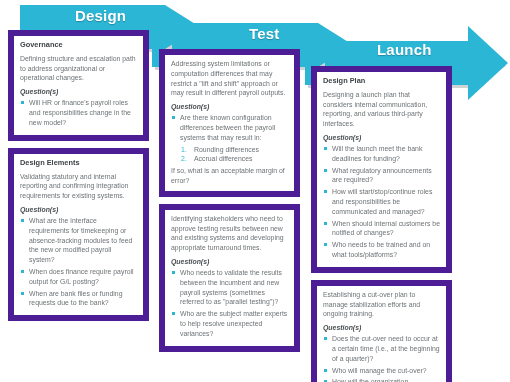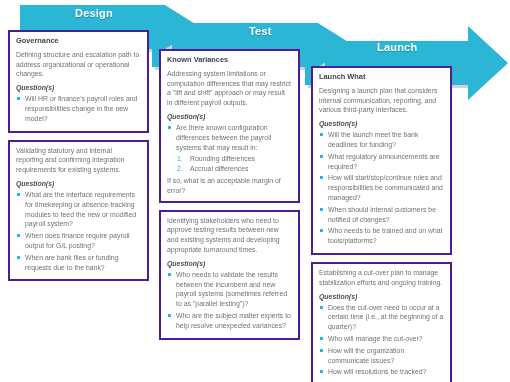--- a/index.html
+++ b/index.html
@@ -12,37 +12,37 @@
   }
   .stage{position:absolute;left:0;top:0;width:510px;height:382px;overflow:hidden;}
 
   
   .banner-layer{position:absolute;left:0;top:0;width:510px;height:100px;}
   .banner-svg{position:absolute;left:0;top:0;}
   .banner-label{
     position:absolute;
     color:#ffffff;
     font-weight:bold;
-    font-size:11px;
+    font-size:15px;
     letter-spacing:.2px;
     white-space:nowrap;
     text-shadow:0 1px 1px rgba(0,0,0,.25);
   }
   #lbl-design{left:75px;top:7px;}
   #lbl-test{left:226px;top:25px;margin-left:23px;}
   #lbl-launch{left:377px;top:41px;text-align:center;}
 
   
   .col{position:absolute;}
   #col-design{left:8px;top:30px;width:141px;}
   #col-test{left:159px;top:49px;width:141px;}
   #col-launch{left:311px;top:66px;width:141px;}
 
   .card{
-    border:2px solid #4c1d95;
+    border:6px solid #4c1d95;
     background:#ffffff;
     padding:4px 6px 5px 6px;
     margin-bottom:7px;
     box-sizing:border-box;
   }
   .card-title{
     font-size:7.4px;
     font-weight:bold;
     color:#3f4447;
     margin:1px 0 4px 0;
@@ -138,35 +138,35 @@
     <div class="card">
       <div class="card-title">Governance</div>
       <div class="card-desc">Defining structure and escalation path to address organizational or operational changes.</div>
       <div class="q-label">Question(s)</div>
       <ul class="q-list">
         <li>Will HR or finance's payroll roles and responsibilities change in the new model?</li>
       </ul>
     </div>
 
     <div class="card">
+      <div class="card-title">Design Elements</div>
       <div class="card-desc">Validating statutory and internal reporting and confirming integration requirements for existing systems.</div>
       <div class="q-label">Question(s)</div>
       <ul class="q-list">
         <li>What are the interface requirements for timekeeping or absence-tracking modules to feed the new or modified payroll system?</li>
         <li>When does finance require payroll output for G/L posting?</li>
         <li>When are bank files or funding requests due to the bank?</li>
       </ul>
     </div>
 
   </div>
 
   <div class="col" id="col-test">
 
     <div class="card">
-      <div class="card-title">Known Variances</div>
       <div class="card-desc">Addressing system limitations or computation differences that may restrict a "lift and shift" approach or may result in different payroll outputs.</div>
       <div class="q-label">Question(s)</div>
       <ul class="q-list">
         <li>Are there known configuration differences between the payroll systems that may result in:</li>
       </ul>
       <ol class="sub-list">
         <li>Rounding differences</li>
         <li>Accrual differences</li>
       </ol>
       <div class="tail-note">If so, what is an acceptable margin of error?</div>
@@ -179,21 +179,21 @@
         <li>Who needs to validate the results between the incumbent and new payroll systems (sometimes referred to as "parallel testing")?</li>
         <li>Who are the subject matter experts to help resolve unexpected variances?</li>
       </ul>
     </div>
 
   </div>
 
   <div class="col" id="col-launch">
 
     <div class="card">
-      <div class="card-title">Launch What</div>
+      <div class="card-title">Design Plan</div>
       <div class="card-desc">Designing a launch plan that considers internal communication, reporting, and various third-party interfaces.</div>
       <div class="q-label">Question(s)</div>
       <ul class="q-list">
         <li>Will the launch meet the bank deadlines for funding?</li>
         <li>What regulatory announcements are required?</li>
         <li>How will start/stop/continue roles and responsibilities be communicated and managed?</li>
         <li>When should internal customers be notified of changes?</li>
         <li>Who needs to be trained and on what tools/platforms?</li>
       </ul>
     </div>

